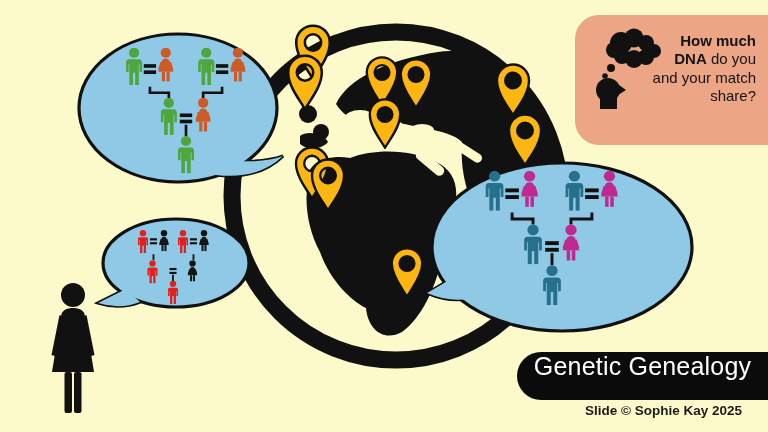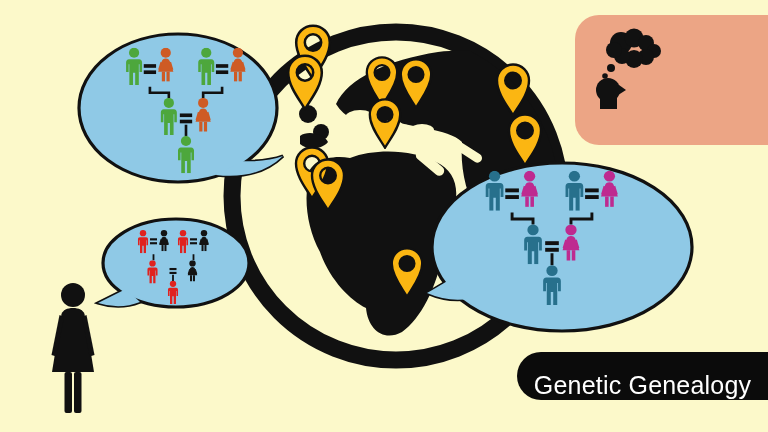--- a/index.html
+++ b/index.html
@@ -50,21 +50,21 @@
   #thought-q b, #thought-w b{font-weight:700;}
   #thought-w{
     position:absolute; right:12px; top:99px; white-space:nowrap;
     font-size:15.5px; color:#141414;
   }
   
   #title-bar{
     left:517px; top:352px; width:251px; height:48px; z-index:5;
     background:var(--title-bar,#0B0B0B);
     border-radius:26px 0 0 26px;
-    display:flex; align-items:flex-end; justify-content:center;
+    display:flex; align-items:flex-start; justify-content:center;
   }
   #title-bar .t{color:var(--title-text,#fff); font-size:25px; letter-spacing:0.2px;}
   #credit{
     right:26px; top:403px; z-index:5;
     font-size:13.5px; font-weight:600; color:#1c1c1c;
   }
 </style>
 </head>
 <body>
 
@@ -245,20 +245,22 @@
           <circle cx="41" cy="32" r="9"></circle>
         <circle cx="29" cy="29" r="8"></circle>
           <circle cx="21" cy="23" r="8"></circle>
         <circle cx="18" cy="41" r="4"></circle>
           <circle cx="12" cy="49" r="2.8"></circle>
         <circle cx="15" cy="63" r="12"></circle>
         <path d="M26,58 L33,63 L26,67.5 Z"></path>
         <rect x="7" y="70" width="17" height="12"></rect>
       </g>
     </svg>
+    <div id="thought-q"><b>How much DNA</b><span> do you and your match share?</span></div>
   </div>
 
   <div id="title-bar" class="abs">
     <span class="t">Genetic Genealogy</span>
   </div>
 
+  <div id="credit" class="abs">Slide © Sophie Kay 2025</div>
 
 </div>
 
 </body></html>

